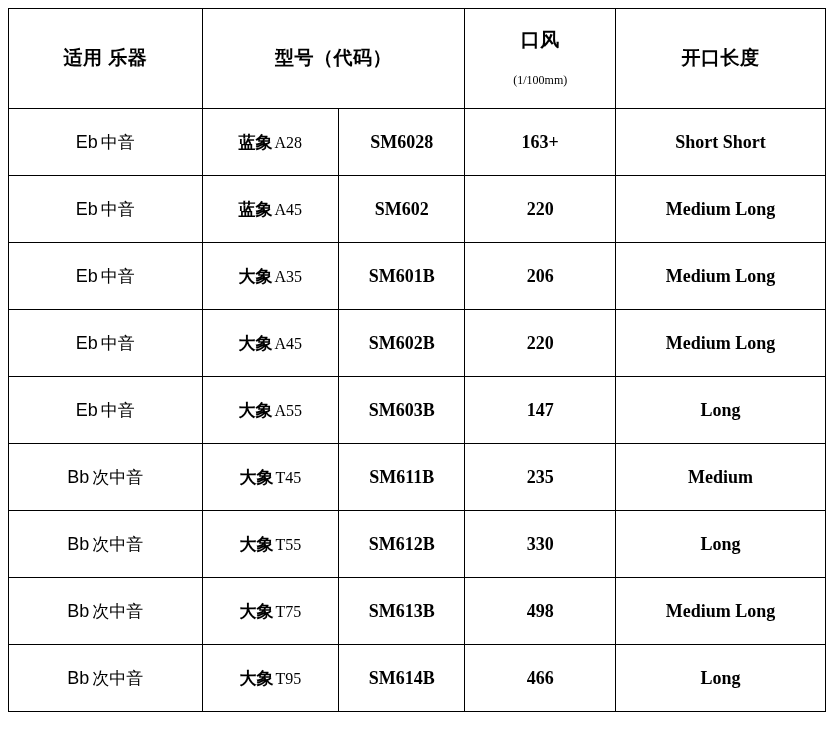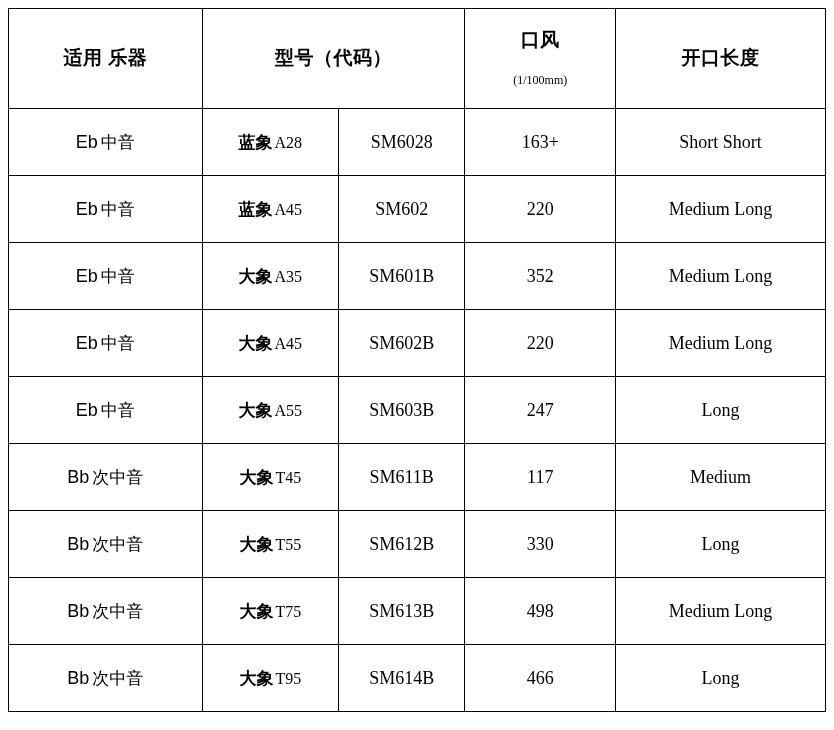--- a/index.html
+++ b/index.html
@@ -56,20 +56,21 @@
   }
   .cell-model .model-suffix {
     font-family: "Liberation Serif", serif;
     font-weight: normal;
     font-size: 16px;
     margin-left: 2px;
   }
   .cell-serif {
     font-family: "Liberation Serif", serif;
     font-size: 18px;
+    font-weight: bold;
   }
   .cell-instrument {
     font-family: "Liberation Sans", sans-serif;
     font-size: 17px;
   }
   .cell-instrument .pitch {
     font-family: Liberation Sans, sans-serif;
     font-size: 18px;
     margin-right: 3px;
     margin-top: 34px;
@@ -109,42 +110,42 @@
       <td class="cell-instrument"><span class="pitch">Eb</span><span>中音</span></td>
       <td class="cell-model"><span>蓝象</span><span class="model-suffix">A45</span></td>
       <td class="cell-serif">SM602</td>
       <td class="cell-serif">220</td>
       <td class="cell-serif">Medium Long</td>
     </tr>
     <tr>
       <td class="cell-instrument"><span class="pitch">Eb</span><span>中音</span></td>
       <td class="cell-model"><span>大象</span><span class="model-suffix">A35</span></td>
       <td class="cell-serif">SM601B</td>
-      <td class="cell-serif">352</td>
+      <td class="cell-serif">206</td>
       <td class="cell-serif">Medium Long</td>
     </tr>
     <tr>
       <td class="cell-instrument"><span class="pitch">Eb</span><span>中音</span></td>
       <td class="cell-model"><span>大象</span><span class="model-suffix">A45</span></td>
       <td class="cell-serif">SM602B</td>
       <td class="cell-serif">220</td>
       <td class="cell-serif">Medium Long</td>
     </tr>
     <tr>
       <td class="cell-instrument"><span class="pitch">Eb</span><span>中音</span></td>
       <td class="cell-model"><span>大象</span><span class="model-suffix">A55</span></td>
       <td class="cell-serif">SM603B</td>
-      <td class="cell-serif">247</td>
+      <td class="cell-serif">147</td>
       <td class="cell-serif">Long</td>
     </tr>
     <tr>
       <td class="cell-instrument"><span class="pitch">Bb</span><span>次中音</span></td>
       <td class="cell-model"><span>大象</span><span class="model-suffix">T45</span></td>
       <td class="cell-serif">SM611B</td>
-      <td class="cell-serif">117</td>
+      <td class="cell-serif">235</td>
       <td class="cell-serif">Medium</td>
     </tr>
     <tr>
       <td class="cell-instrument"><span class="pitch">Bb</span><span>次中音</span></td>
       <td class="cell-model"><span>大象</span><span class="model-suffix">T55</span></td>
       <td class="cell-serif">SM612B</td>
       <td class="cell-serif">330</td>
       <td class="cell-serif">Long</td>
     </tr>
     <tr>

